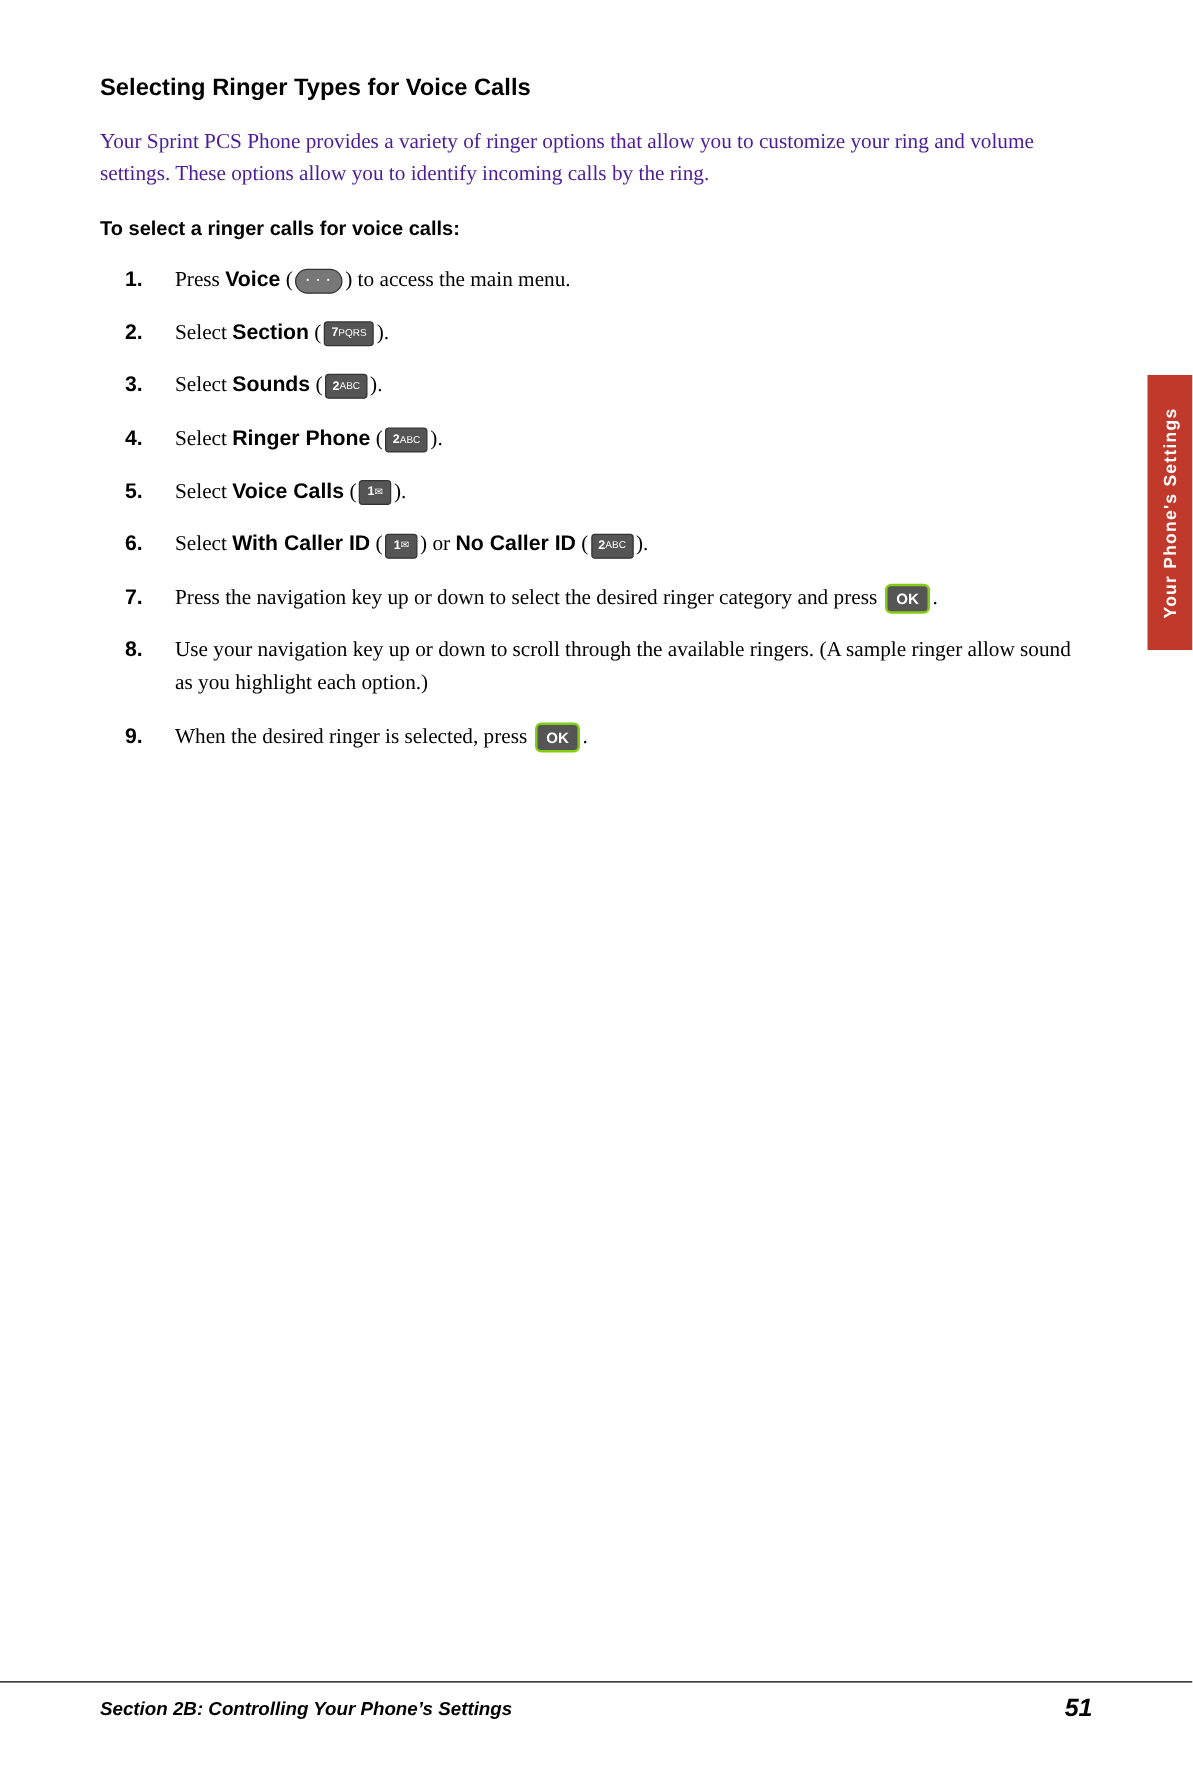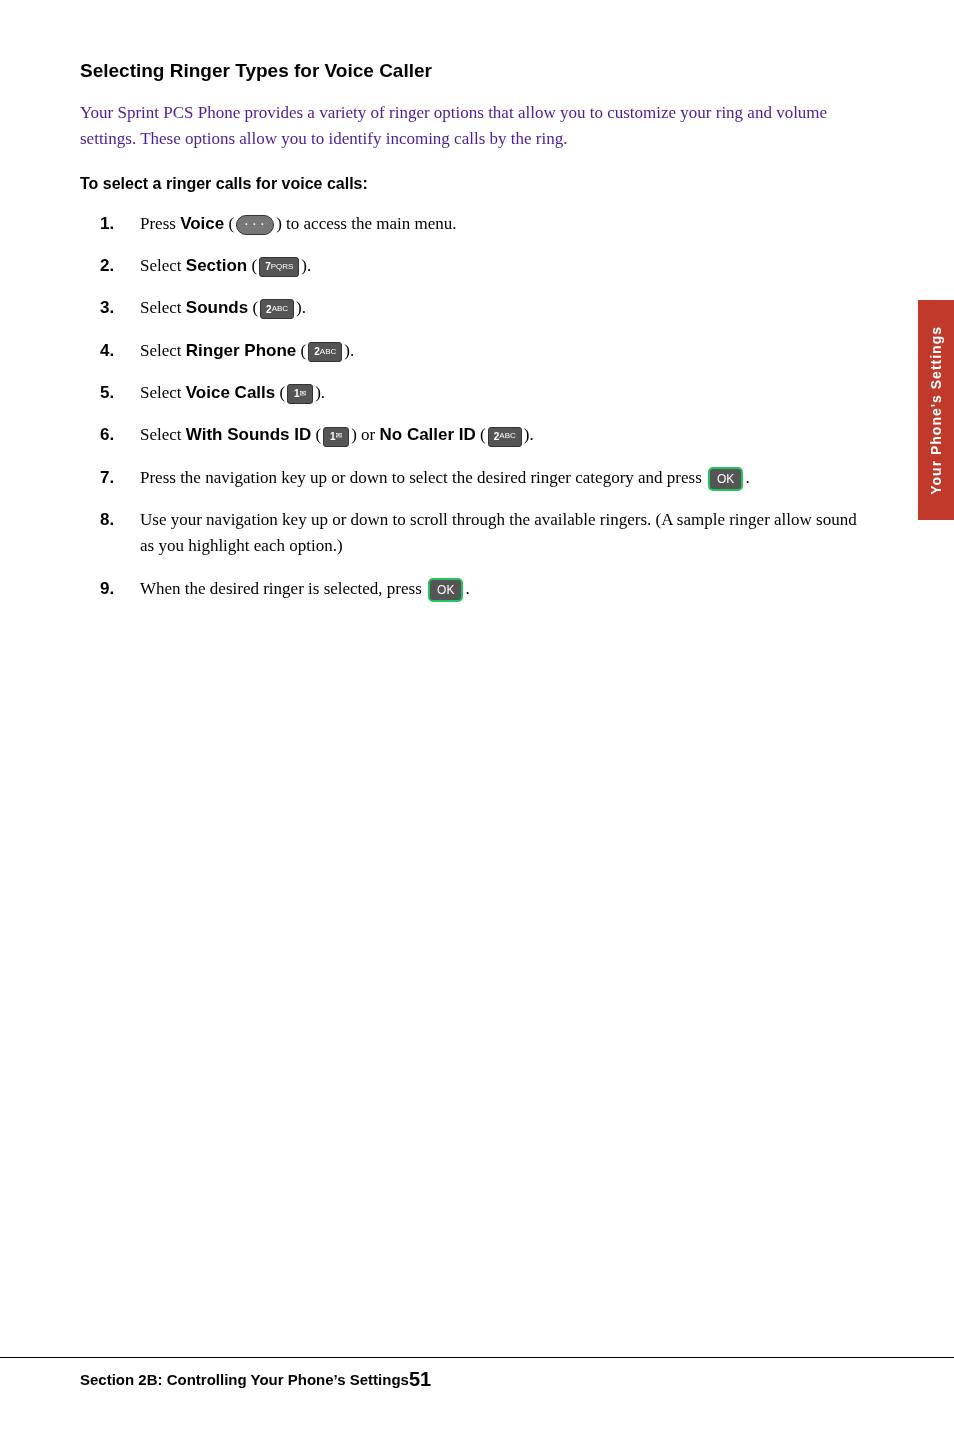--- a/index.html
+++ b/index.html
@@ -128,25 +128,27 @@
       font-weight: normal;
       letter-spacing: 0;
       text-align: center;
     }
 
     .footer {
       position: absolute;
       bottom: 40px;
       left: 0;
       width: 100%;
-      padding: 0 80px;
+      padding: 12px 80px;
       display: flex;
+      justify-content: space-between;
       align-items: center;
       border-top: 1px solid #000;
       padding-top: 10px;
+      font-style: italic;
     }
 
     .footer-left {
       font-size: 15px;
       font-weight: bold;
       font-family: Arial, sans-serif;
     }
 
     .footer-right {
       font-size: 20px;
@@ -171,42 +173,42 @@
       height: 20px;
       min-width: 26px;
     }
 
     .ok-btn {
       display: inline-flex;
       align-items: center;
       justify-content: center;
       background: #555;
       color: #fff;
-      border: 2px solid #22c55e;
+      border: 2px solid #84cc16;
       border-radius: 5px;
       padding: 2px 7px;
       font-size: 12px;
       font-family: Arial, sans-serif;
-      font-weight: normal;
+      font-weight: bold;
       margin: 0 2px;
       vertical-align: middle;
       height: 24px;
       min-width: 34px;
     }
   </style>
 </head>
 <body>
 
 <div class="page-container">
 
   <div class="side-tab">
     <span class="side-tab-text">Your Phone's Settings</span>
   </div>
 
-  <div class="section-title">Selecting Ringer Types for Voice Caller</div>
+  <div class="section-title">Selecting Ringer Types for Voice Calls</div>
 
   <div class="intro-text">Your Sprint PCS Phone provides a variety of ringer options that allow you to customize your ring and volume settings. These options allow you to identify incoming calls by the ring.</div>
 
   <div class="instruction-label">To select a ringer calls for voice calls:</div>
 
   <ol class="steps-list">
 
     <li>
       <span class="step-number">1.</span>
       <span class="step-content">
@@ -238,21 +240,21 @@
     <li>
       <span class="step-number">5.</span>
       <span class="step-content">
         Select <b>Voice Calls</b> (<span class="num-key-wrap">1<span class="key-subscript">✉</span></span>).
       </span>
     </li>
 
     <li>
       <span class="step-number">6.</span>
       <span class="step-content">
-        Select <b>With Sounds ID</b> (<span class="num-key-wrap">1<span class="key-subscript">✉</span></span>) or <b>No Caller ID</b> (<span class="num-key-wrap">2<span class="key-subscript">ABC</span></span>).
+        Select <b>With Caller ID</b> (<span class="num-key-wrap">1<span class="key-subscript">✉</span></span>) or <b>No Caller ID</b> (<span class="num-key-wrap">2<span class="key-subscript">ABC</span></span>).
       </span>
     </li>
 
     <li>
       <span class="step-number">7.</span>
       <span class="step-content">
         Press the navigation key up or down to select the desired ringer category and press <span class="ok-btn">OK</span>.
       </span>
     </li>
 

